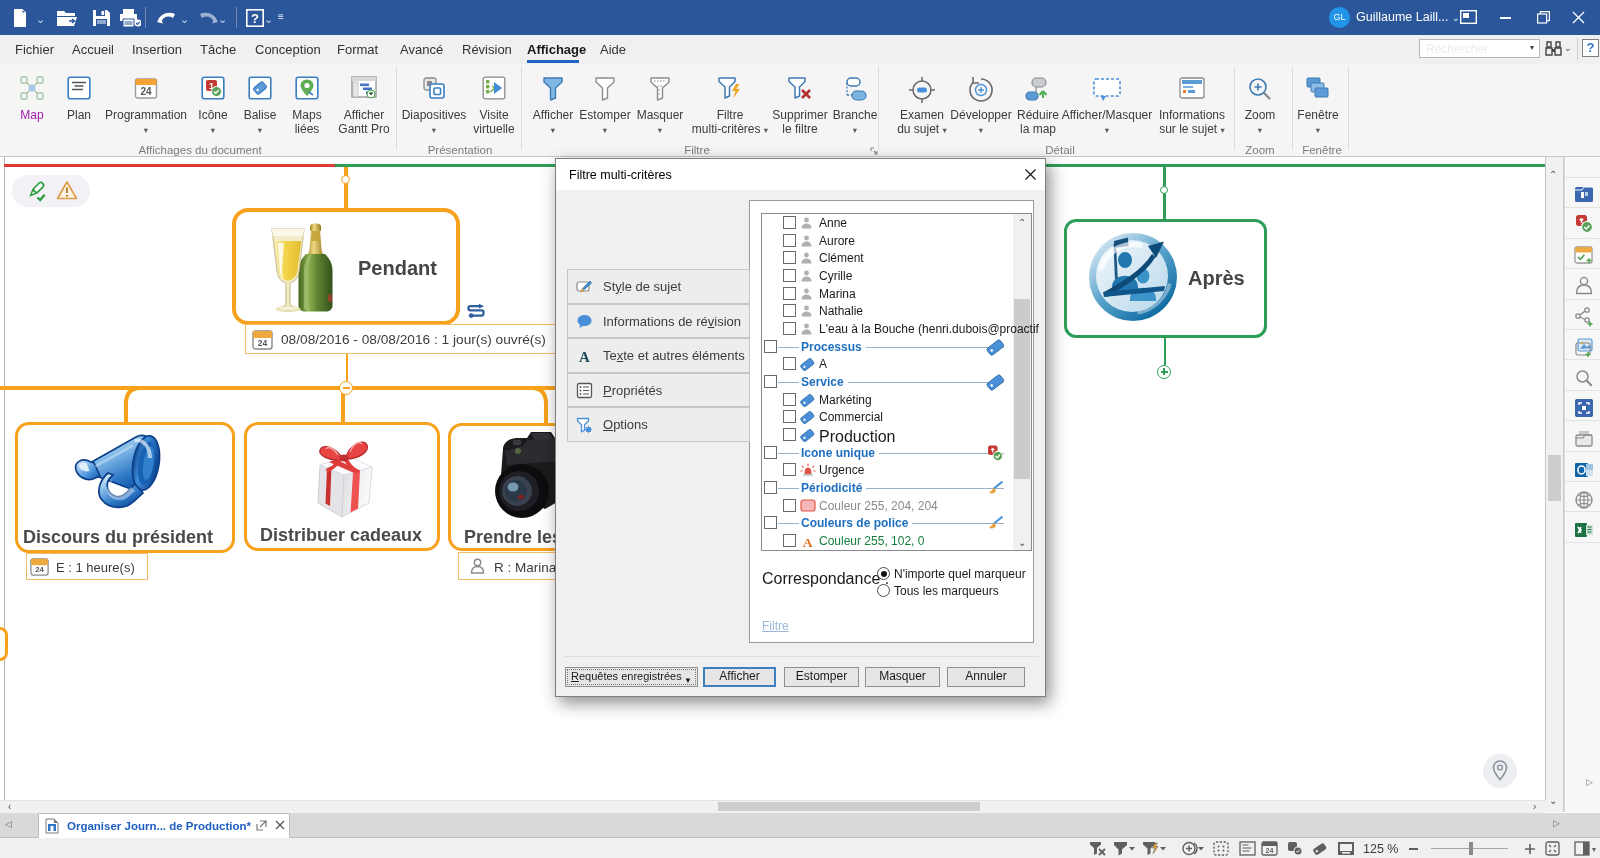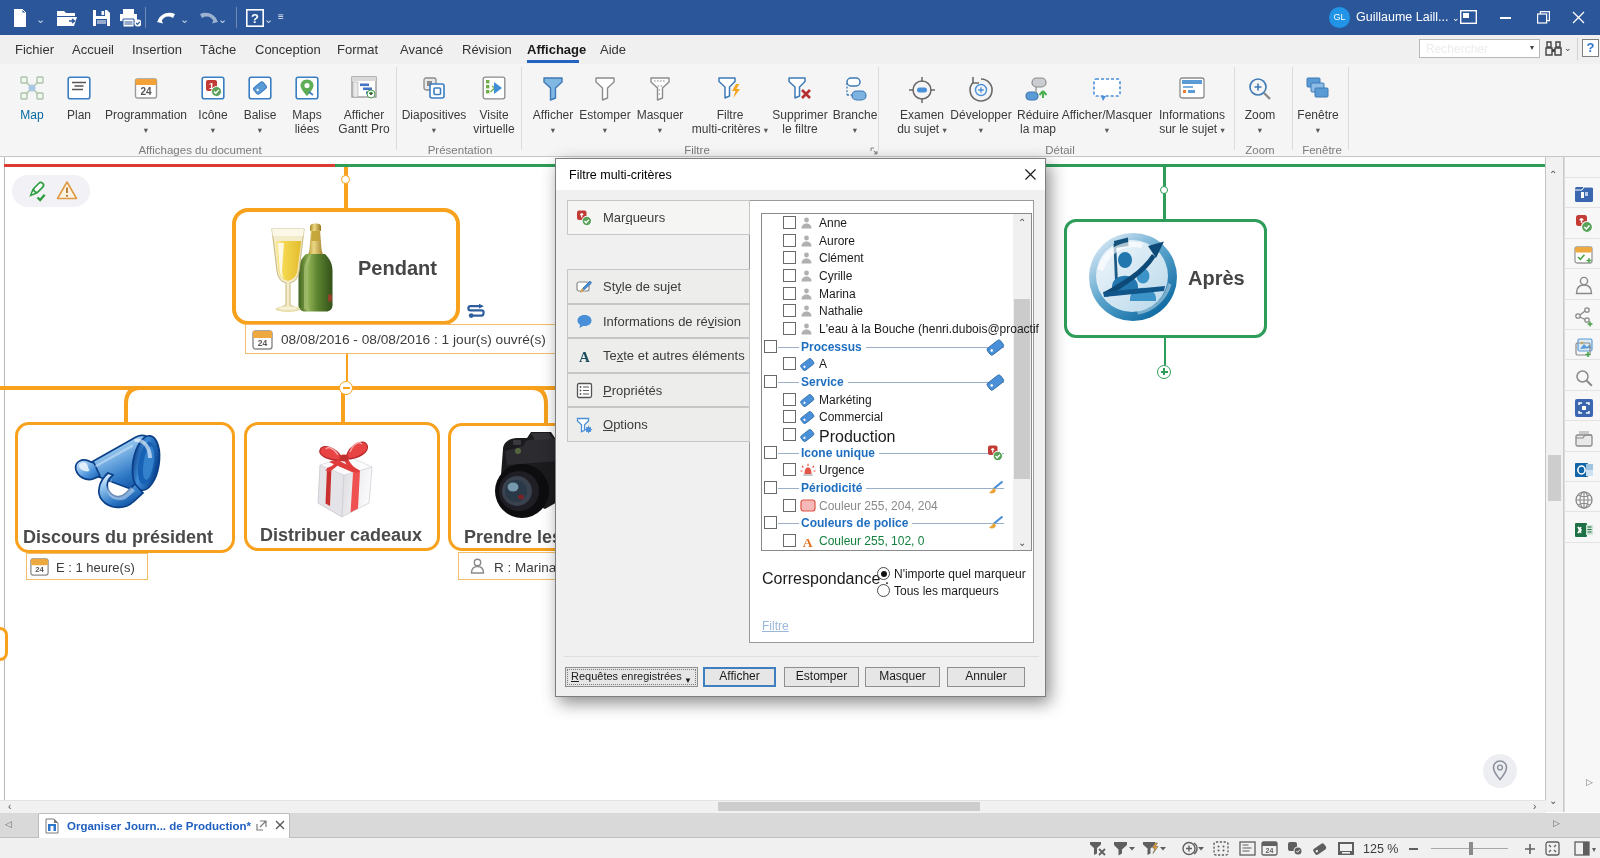--- a/index.html
+++ b/index.html
@@ -136,21 +136,21 @@
         <g stroke="#a9c6a9" stroke-width="1.4" fill="none">
           <rect x="1" y="1" width="6" height="6" rx="1"></rect>
           <rect x="17" y="1" width="6" height="6" rx="1"></rect>
           <rect x="1" y="17" width="6" height="6" rx="1"></rect>
           <rect x="17" y="17" width="6" height="6" rx="1"></rect>
           <path d="M6 6 L10 10 M18 6 L14 10 M6 18 L10 14 M18 18 L14 14"></path>
         </g>
         <circle cx="12" cy="12" r="3.6" fill="#aac8e4"></circle>
       </svg>
     </div>
-    <div class="rtext" style="left:-23px;width:110px"><span style="color:#0369a1">Map</span></div>
+    <div class="rtext" style="left:-23px;width:110px"><span style="color:#a21caf">Map</span></div>
     <div class="ricon" style="left:67px">
       <svg width="24" height="24" viewBox="0 0 24 24">
         <rect x="1.2" y="1.2" width="21.6" height="21.6" rx="2" fill="#fff" stroke="#3a7ec2" stroke-width="1.6"></rect>
         <path d="M5 6.5 h14 M7.5 10 h9 M5 13.5 h11" stroke="#555" stroke-width="1.6"></path>
       </svg>
     </div>
     <div class="rtext" style="left:24px;width:110px">Plan</div>
     <div class="ricon" style="left:134px">
       <svg width="24" height="24" viewBox="0 0 24 24">
         <rect x="1.5" y="3" width="21" height="19" rx="2" fill="#fff" stroke="#9a9a9a" stroke-width="1.4"></rect>
@@ -750,31 +750,20 @@
     </svg>
   </div>
 <div class="abs" style="left:1592px;top:845px;font-size:8px;color:#5f5f5f">▾</div>
 <div id="dialog" class="abs">
     <div class="abs" style="left:0;top:0;width:489px;height:31px;background:#fff"></div>
     <div class="abs" style="left:13px;top:9px;font-size:12.5px;color:#000">Filtre multi-critères</div>
     <svg class="abs" style="left:469px;top:10px" width="11" height="11" viewBox="0 0 11 11">
       <path d="M0.5 0.5 L10.5 10.5 M10.5 0.5 L0.5 10.5" stroke="#1a1a1a" stroke-width="1.2"></path>
     </svg>
     <div class="abs" style="left:193px;top:41px;width:285px;height:443px;background:#fff;border:1px solid #9a9a9a"></div>
-    <div class="dtab sel" style="top:41px;height:35px;background:#f5f5f4;z-index:2;">
-      <div class="abs" style="left:8px;top:9px">
-        <svg width="17" height="17" viewBox="0 0 17 17">
-          <rect x="1" y="0.5" width="9.5" height="9.5" rx="2" fill="#c23b34"></rect>
-          <path d="M5.7 7.5 V3.5 M5.7 3.5 l-1.5 1.5 M5.7 3.5 l1.5 1.5" stroke="#fff" stroke-width="1.1" fill="none"></path>
-          <circle cx="10.8" cy="11" r="4.7" fill="#5aa25a" stroke="#fff" stroke-width="1"></circle>
-          <path d="M8.5 11 l1.7 1.7 l2.7 -3" stroke="#fff" stroke-width="1.3" fill="none"></path>
-        </svg>
-      </div>
-      <div class="abs tt" style="top:9px">Mar<u>q</u>ueurs</div>
-    </div>
     <div class="dtab" style="top:110px;height:35px;background:#ededec;">
       <div class="abs" style="left:8px;top:9px">
         <svg width="17" height="17" viewBox="0 0 17 17">
           <rect x="1" y="3" width="12" height="9" rx="2" fill="#fff" stroke="#8a8a8a" stroke-width="1.2"></rect>
           <path d="M14 2 L7 9 l-2.5 4 l4 -2.5 L15.5 4 Z" fill="#4a90d9" stroke="#2e6da4" stroke-width="0.8"></path>
           <path d="M5 13 l2 -3" stroke="#e8a33d" stroke-width="2"></path>
         </svg>
       </div>
       <div class="abs tt" style="top:9px">St<u>y</u>le de sujet</div>
     </div>

